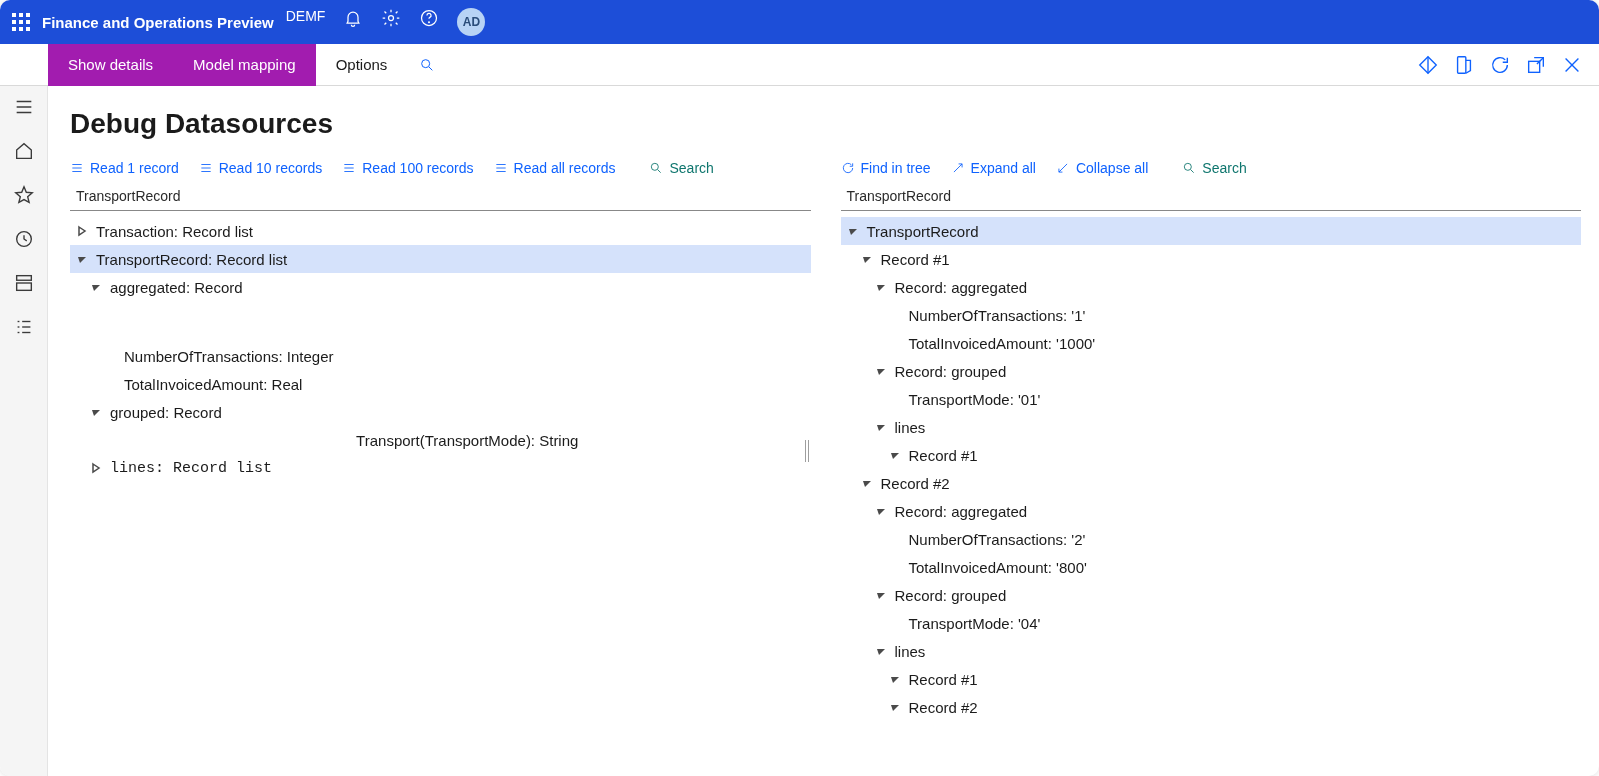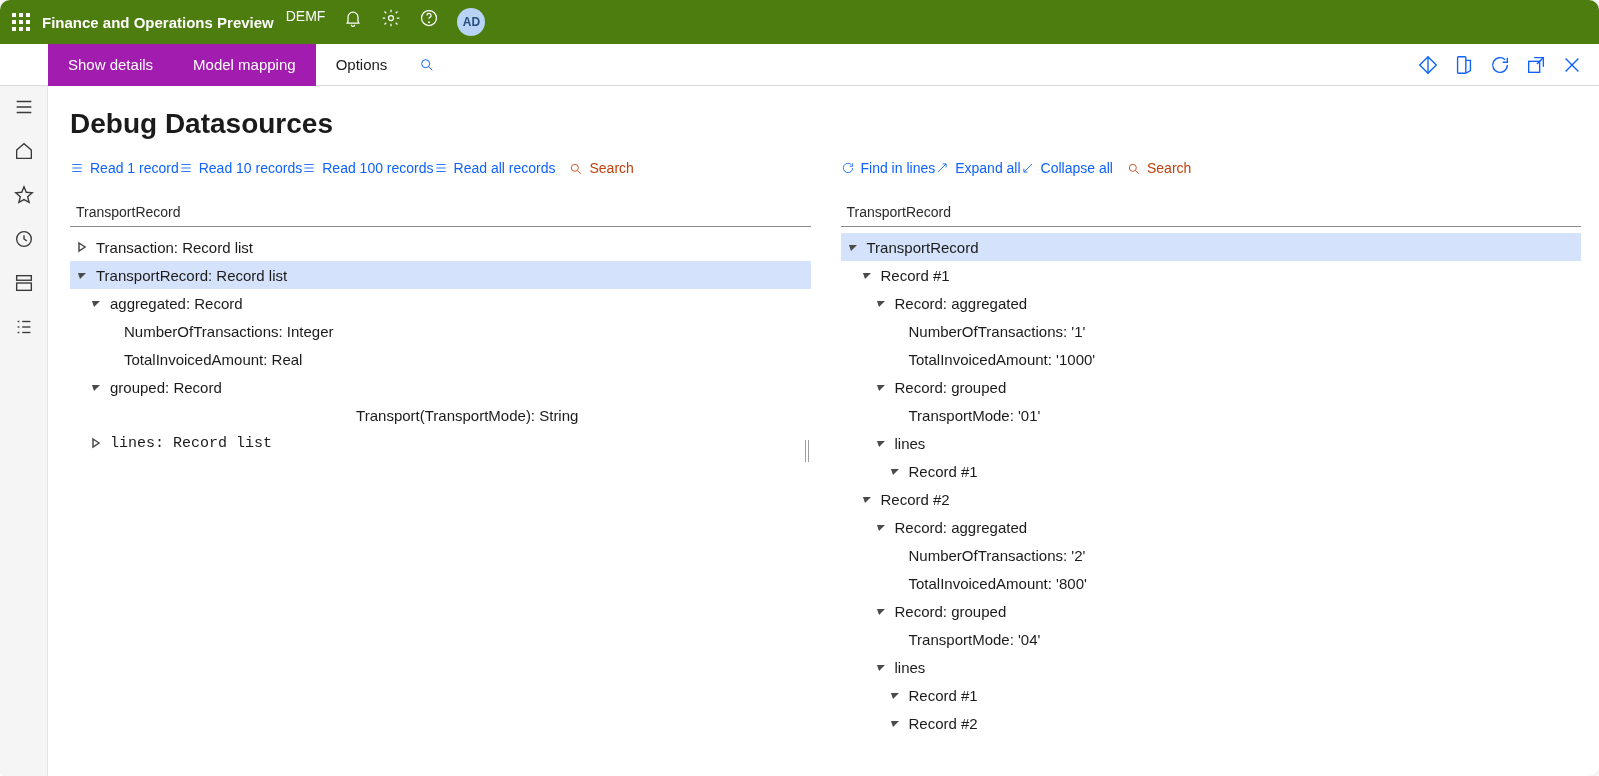--- a/index.html
+++ b/index.html
@@ -1,19 +1,19 @@
 <!DOCTYPE html>
 <html><head>
 <meta charset="utf-8">
 <style>
   * { box-sizing: border-box; }
   html, body { margin:0; padding:0; height:100%; font-family: "Segoe UI", Arial, sans-serif; font-size:14px; color:#1b1b1b; background:#fff; }
   body { width:1599px; height:776px; border-radius:10px; overflow:hidden; box-shadow:0 0 6px rgba(0,0,0,.15); }
   
-  .topbar { height:44px; background:#4d7c0f; color:#fff; display:flex; align-items:center; padding:0 12px; gap:12px; }
+  .topbar { height:44px; background:#1d4ed8; color:#fff; display:flex; align-items:center; padding:0 12px; gap:12px; }
   .waffle { width:18px; height:18px; display:grid; grid-template-columns:repeat(3,4px); grid-template-rows:repeat(3,4px); gap:3px; }
   .waffle div { background:#fff; width:4px; height:4px; }
   .app-title { font-weight:600; font-size:15px; }
   .search-wrap { margin-left:auto; margin-right:auto; width:470px; height:32px; background:#0b2e6e; border-radius:2px; display:flex; align-items:center; padding:0 10px; color:#cfd6e6; }
   .search-wrap input { background:transparent; border:none; outline:none; color:#fff; width:100%; font-size:14px; }
   .search-wrap input::placeholder { color:#cfd6e6; }
   .tb-right { display:flex; gap:18px; }
   .company { color:#fff; font-size:14px; }
   .tb-icon { width:20px; height:20px; display:flex; align-items:center; justify-content:center; }
   .avatar { width:28px; height:28px; border-radius:50%; background:#b7d3f5; color:#2a4d7a; display:flex; align-items:center; justify-content:center; font-size:12px; font-weight:600; }
@@ -25,24 +25,24 @@
   .ab-right { margin-left:auto; display:flex; align-items:center; gap:14px; padding-right:16px; }
   .ab-icon { width:22px; height:22px; display:flex; align-items:center; justify-content:center; color:#0f62fe; cursor:pointer; }
   
   .shell { display:flex; height:calc(100% - 86px); }
   .railbar { width:48px; background:#f5f5f5; border-right:1px solid #e4e4e4; display:flex; flex-direction:column; align-items:center; padding-top:10px; gap:22px; }
   .rail-icon { width:22px; height:22px; color:#3b3b3b; cursor:pointer; }
   .content { flex:1; padding:0 0 0 22px; overflow:auto; }
   .page-title { font-size:28px; font-weight:600; margin:22px 0 20px; }
   .two-panes { display:flex; gap:30px; position:relative; }
   .pane { flex:1; min-width:0; }
-  .cmdrow { display:flex; align-items:center; color:#0f62fe; font-size:14px; margin-bottom:28px; flex-wrap:wrap; }
+  .cmdrow { display:flex; align-items:center; gap:20px; color:#0f62fe; font-size:14px; margin-bottom:12px; flex-wrap:wrap; }
   .cmd { display:flex; align-items:center; gap:6px; cursor:pointer; }
   .cmd svg,.cmd .ico { width:14px; height:14px; }
-  .cmd-search { color:#c2410c;align-items:flex-end; }
+  .cmd-search { color:#0f766e; }
   .pane-head { font-size:14px; color:#2a2a2a; border-bottom:1px solid #888; padding:0 0 6px 6px; margin-bottom:2px; }
   .tree { padding-top:4px; }
   .node { height:28px; display:flex; align-items:center; font-size:15px; color:#1b1b1b; padding-left:6px; cursor:default; }
   .node.sel { background:#d5e2fb; }
   .caret { width:12px; height:12px; margin-right:8px; color:#4a4a4a; flex-shrink:0; }
   .caret.empty { visibility:hidden; }
   .label { white-space:nowrap; }
   .splitter { position:absolute; left:50%; top:280px; width:8px; height:22px; display:flex; gap:2px; color:#9e9e9e; cursor:col-resize; transform:translateX(-30px); }
   .splitter span { width:1px; background:#9e9e9e; height:100%; }
   
@@ -226,21 +226,21 @@
                 <path d="M2 4 L10 4 L4 10 Z" fill="#4a4a4a" stroke="none"></path>
               </svg>
               <span class="label">TransportRecord: Record list</span>
             </div>
             <div class="node" style="padding-left: 20px;">
               <svg class="caret" viewBox="0 0 12 12">
                 <path d="M2 4 L10 4 L4 10 Z" fill="#4a4a4a" stroke="none"></path>
               </svg>
               <span class="label">aggregated: Record</span>
             </div>
-            <div class="node" style="padding-left: 34px;">
+            <div class="node" style="padding-left: 34px; margin-top: 41px;">
               <svg class="caret empty" viewBox="0 0 12 12"></svg>
               <span class="label">NumberOfTransactions: Integer</span>
             </div>
             <div class="node" style="padding-left: 34px; text-align: center;">
               <svg class="caret empty" viewBox="0 0 12 12"></svg>
               <span class="label">TotalInvoicedAmount: Real</span>
             </div>
             <div class="node" style="padding-left: 20px;">
               <svg class="caret" viewBox="0 0 12 12">
                 <path d="M2 4 L10 4 L4 10 Z" fill="#4a4a4a" stroke="none"></path>
@@ -265,21 +265,21 @@
           <span></span>
         </div>
 
       <div class="pane" style="padding-right:18px">
         <div class="cmdrow">
           <div class="cmd">
               <svg viewBox="0 0 24 24">
                 <path d="M20 12a8 8 0 1 1-2.3-5.6"></path>
                 <path d="M20 4v5h-5"></path>
               </svg>
-              <span>Find in lines</span>
+              <span>Find in tree</span>
             </div>
           <div class="cmd">
               <svg viewBox="0 0 24 24">
                 <path d="M5 19L19 5"></path>
                 <path d="M13 5h6v6"></path>
               </svg>
               <span>Expand all</span>
             </div>
           <div class="cmd">
               <svg viewBox="0 0 24 24">

